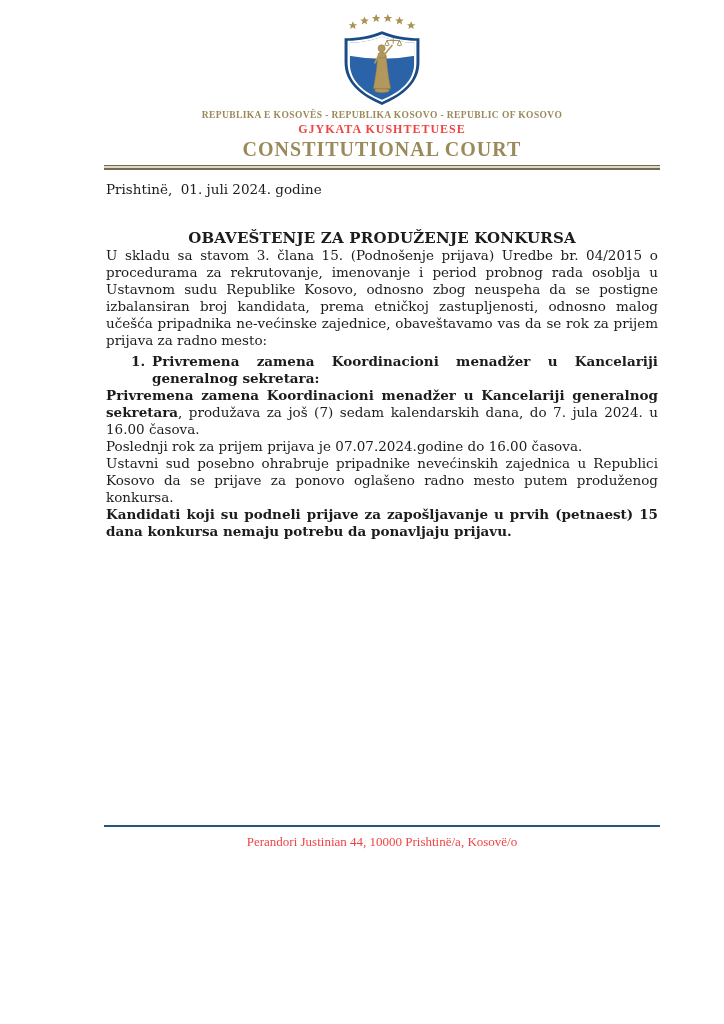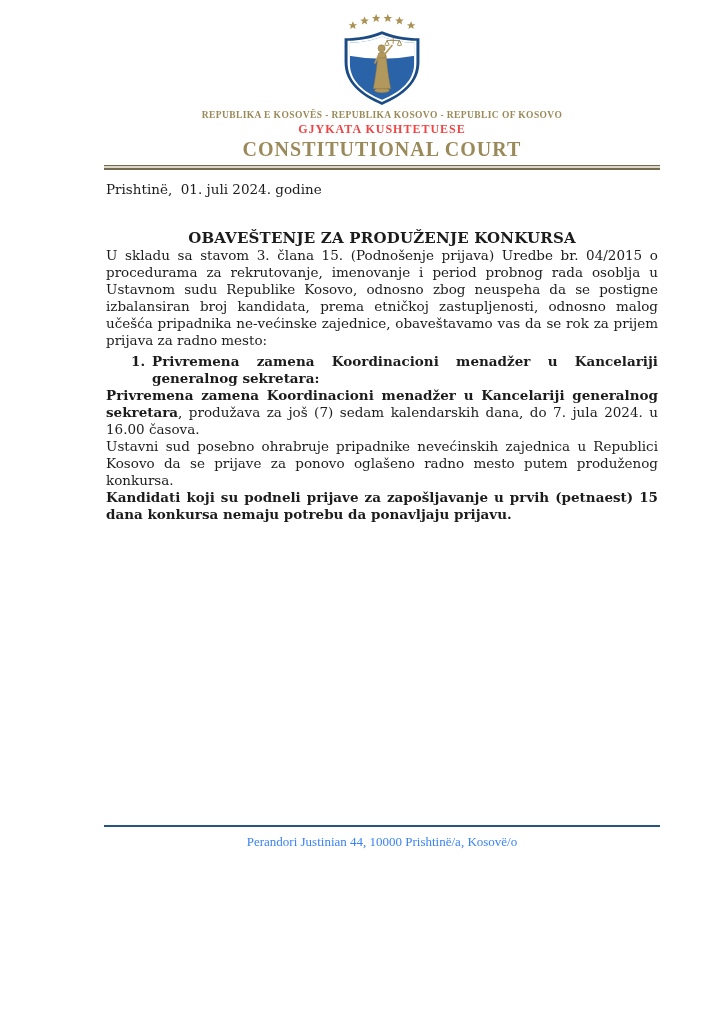--- a/index.html
+++ b/index.html
@@ -56,21 +56,21 @@
   .p3{margin-top:13px;}
   .p4{margin-top:16px;}
   .p5{margin-top:32px;font-weight:bold;}
   .footer{
     position:absolute;
     left:84px;right:84px;bottom:34px;
     text-align:center;
     font-family:"Liberation Serif",serif;
     font-size:13px;
     line-height:1.3;
-    color:#3b82f6;
+    color:#ef4444;
   }
   .navy-divider{border:none;border-top:2px solid #25567e;margin:0 0 7px 0;}
 </style>
 </head>
 <body>
 
 <div class="page">
 
   <div class="letterhead">
     <svg class="emblem" width="100" height="94" viewBox="0 0 120 113" aria-hidden="true">
@@ -130,20 +130,21 @@
 
     <p class="bodytext p1">U skladu sa stavom 3. člana 15. (Podnošenje prijava) Uredbe br. 04/2015 o procedurama za rekrutovanje, imenovanje i period probnog rada osoblja u Ustavnom sudu Republike Kosovo, odnosno zbog neuspeha da se postigne izbalansiran broj kandidata, prema etničkoj zastupljenosti, odnosno malog učešća pripadnika ne-većinske zajednice, obaveštavamo vas da se rok za prijem prijava za radno mesto:</p>
 
     <div class="list-item bodytext">
       <span class="num">1.</span>
       <span class="li-text">Privremena zamena Koordinacioni menadžer u Kancelariji generalnog sekretara:</span>
     </div>
 
     <p class="bodytext p2"><b>Privremena zamena Koordinacioni menadžer u Kancelariji generalnog sekretara</b><span>, produžava za još (7) sedam kalendarskih dana, do 7. jula 2024. u 16.00 časova.</span></p>
 
+    <p class="bodytext p3">Poslednji rok za prijem prijava je 07.07.2024.godine do 16.00 časova.</p>
 
     <p class="bodytext p4">Ustavni sud posebno ohrabruje pripadnike nevećinskih zajednica u Republici Kosovo da se prijave za ponovo oglašeno radno mesto putem produženog konkursa.</p>
 
     <p class="bodytext p5">Kandidati koji su podneli prijave za zapošljavanje u prvih (petnaest) 15 dana konkursa nemaju potrebu da ponavljaju prijavu.</p>
   </div>
 
   <div class="footer">
     <hr class="navy-divider">
     <div>Perandori Justinian 44, 10000 Prishtinë/a, Kosovë/o</div>
   </div>

